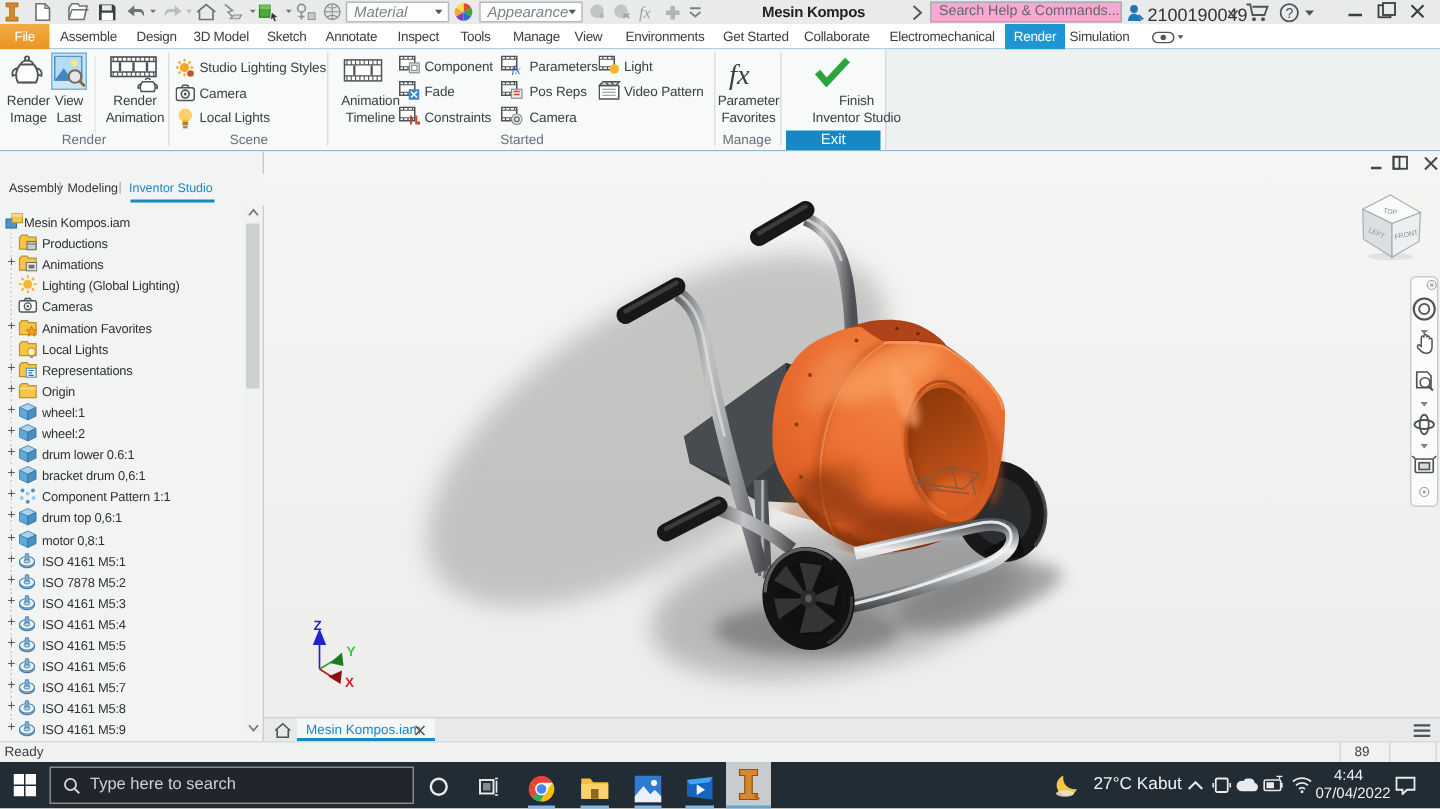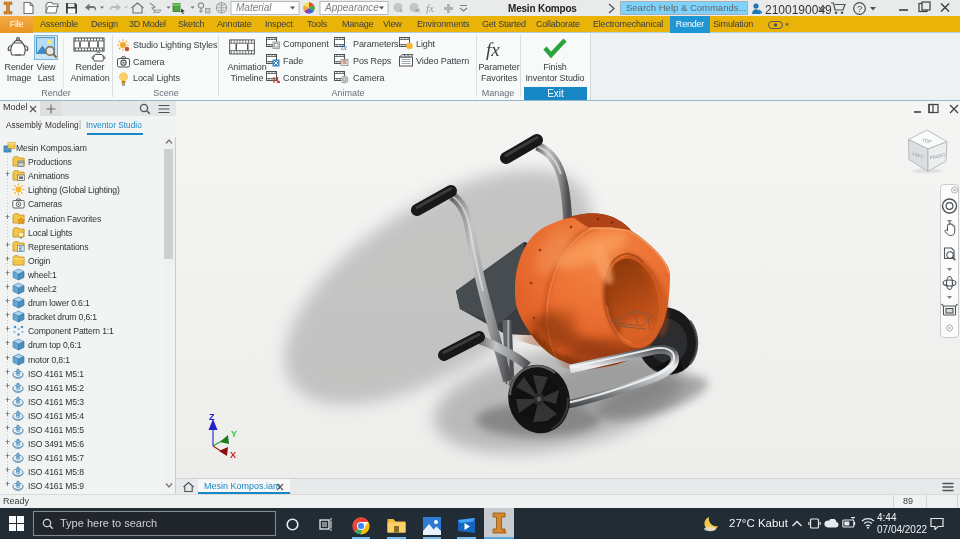--- a/index.html
+++ b/index.html
@@ -3,21 +3,21 @@
 <meta charset="utf-8">
 <style>
 *{margin:0;padding:0;box-sizing:border-box}
 html,body{width:960px;height:539px;overflow:hidden}
 body{font-family:"Liberation Sans",sans-serif;background:#fff;position:relative}
 .abs{position:absolute}
 #app{position:absolute;left:0;top:0;width:960px;height:539px;background:#e9eaea}
 
 #titlebar{position:absolute;left:0;top:0;width:960px;height:16px;background:#e9eaea;font-size:10px;color:#444}
 
-#tabrow{position:absolute;left:0;top:16px;width:960px;height:17px;background:#eab308;border-bottom:1px solid #b0cddb}
+#tabrow{position:absolute;left:0;top:16px;width:960px;height:17px;background:#ffffff;border-bottom:1px solid #b0cddb}
 .rtab{position:absolute;top:0;height:16px;font-size:9px;letter-spacing:-0.2px;color:#3a4144;line-height:17px;white-space:nowrap}
 #filetab{left:0;width:33px;text-align:center;background:linear-gradient(#f3ab45,#e99422);color:#fff;height:17px;line-height:17px}
 #rendertab{background:#1e96d4;color:#fff;text-align:center;height:17px;line-height:17px}
 
 #ribbon{position:absolute;left:0;top:33px;width:960px;height:68px;background:#eef1f2;border-bottom:1px solid #8fb9cc}
 #ribbongroups{position:absolute;left:0;top:0;width:591px;height:67px;background:#f8f9f9;border-right:1px solid #d5dadd}
 .gsep{position:absolute;top:2px;height:62px;width:1px;background:#d9dee0}
 .glabel{position:absolute;top:54px;height:13px;font-size:9px;color:#68707a;text-align:center;line-height:13px}
 .btext{position:absolute;font-size:9px;letter-spacing:-0.1px;color:#3a4144;text-align:center;line-height:10.5px;white-space:nowrap}
 .rowitem{position:absolute;font-size:9px;letter-spacing:-0.1px;color:#3a4144;line-height:13px;white-space:nowrap}
@@ -110,21 +110,21 @@
       <circle cx="414" cy="7.5" r="4.5" fill="#c3c6c8"></circle>
         <path d="M415.5 9 l4 3 m0-3 l-4 3" stroke="#9fa2a4" stroke-width="1.2"></path>
       <text x="426" y="12" font-size="11" font-style="italic" fill="#9aa0a3" font-family="Liberation Serif">fx</text>
       <path d="M444 7 h3 v-3 h3 v3 h3 v3 h-3 v3 h-3 v-3 h-3 z" fill="#b0b4b6"></path>
       <path d="M460 5.5 h7 M460 8 l3.5 3 3.5-3" stroke="#7d8285" stroke-width="1.2" fill="none"></path>
     </svg>
     <div class="abs" style="left:508px;top:2.5px;width:80px;font-size:10px;color:#222;font-weight:bold;letter-spacing:-0.2px">Mesin Kompos</div>
     <svg class="abs" style="left:606px;top:3px" width="14" height="11" viewBox="0 0 14 11">
         <path d="M3 1 l5 4.5 -5 4.5" fill="none" stroke="#555" stroke-width="1.3"></path>
       </svg>
-    <div class="abs" style="left:620px;top:1px;width:128px;height:14px;background:#7dd3fc;border:1px solid #a9adaf;font-size:9.5px;color:#666;line-height:12px;padding-left:5px">Search Help &amp; Commands...</div>
+    <div class="abs" style="left:620px;top:1px;width:128px;height:14px;background:#f9a8d4;border:1px solid #a9adaf;font-size:9.5px;color:#666;line-height:12px;padding-left:5px">Search Help &amp; Commands...</div>
     <svg class="abs" style="left:751px;top:2px" width="12" height="13" viewBox="0 0 12 13">
       <circle cx="5" cy="4" r="2.6" fill="#1d78b8"></circle>
         <path d="M1 12 c0-3.2 2-4.8 4-4.8 s4 1.6 4 4.8 z" fill="#1d78b8"></path>
       <path d="M8 8 l3 3 m-1.5 0.8 l-1.7-1.7" stroke="#1d78b8" stroke-width="1.4"></path>
     </svg>
     <div class="abs" style="left:765px;top:3px;font-size:12px;color:#333">2100190049</div>
     <svg class="abs" style="left:818px;top:6px" width="8" height="6">
         <path d="M1 1 l3 3.5 3-3.5" fill="none" stroke="#555" stroke-width="1.2"></path>
       </svg>
     <svg class="abs" style="left:830px;top:2px" width="16" height="13" viewBox="0 0 16 13">
@@ -294,33 +294,33 @@
           <path d="M0.5 2.5 h10 M0.5 7.5 h10 M3 0.5 v2 M6 0.5 v2 M9 0.5 v2 M3 7.5 v2 M6 7.5 v2 M9 7.5 v2" stroke="#4e5356" stroke-width="0.8"></path>
           <circle cx="10.5" cy="9" r="3.2" fill="#f7b731"></circle>
         </svg>
       <div class="rowitem" style="left:416px;top:5px">Light</div>
       <svg class="abs" style="left:399px;top:21px" width="16" height="13" viewBox="0 0 16 13">
           <rect x="0.5" y="3" width="13" height="9" fill="#fff" stroke="#4e5356"></rect>
           <path d="M0.5 3 l2.5-2.5 h11 l-2.5 2.5 z M5 1 l1.5 1.5 M8.5 1 l1.5 1.5" fill="#d8dadb" stroke="#4e5356" stroke-width="0.9"></path>
           <path d="M2.5 5.5 h9 M2.5 7.5 h9 M2.5 9.5 h9" stroke="#8b9093" stroke-width="0.8"></path>
         </svg>
       <div class="rowitem" style="left:416px;top:22px">Video Pattern</div>
-      <div class="glabel" style="left:312px;width:72px">Animate</div>
+      <div class="glabel" style="left:312px;width:72px">Started</div>
       
       <text></text>
       <svg class="abs" style="left:484px;top:5px" width="30" height="22" viewBox="0 0 30 22">
           <text x="2" y="18" font-size="19" font-style="italic" fill="#3a3f42" font-family="Liberation Serif">fx</text>
         </svg>
       <div class="btext" style="left:470px;top:29px;width:58px">Parameter<br>Favorites</div>
       <div class="glabel" style="left:462px;width:72px">Manage</div>
       
       <svg class="abs" style="left:543px;top:5px" width="24" height="20" viewBox="0 0 24 20">
           <path d="M2 10 l6 7 L22 2" fill="none" stroke="#2ca33c" stroke-width="4.5"></path>
         </svg>
-      <div class="btext" style="left:524px;top:29px;width:62px">Finish<br>Inventor Studio</div>
+      <div class="btext" style="left:540px;top:29px;width:62px">Finish<br>Inventor Studio</div>
       <div class="abs" style="left:524px;top:54px;width:63px;height:13px;background:#1787c6;color:#fff;font-size:10px;text-align:center;line-height:13px">Exit</div>
     </div>
   </div>
   <div id="main">
     <div id="viewport">
       <svg class="abs" style="left:0;top:0" width="784" height="377" viewBox="176 101 784 377">
         <defs>
           <filter id="b8" x="-40%" y="-40%" width="180%" height="180%">
               <feGaussianBlur stdDeviation="8"></feGaussianBlur>
             </filter>
@@ -542,38 +542,20 @@
         </g>
         <path d="M15 8 L19.5 19 L10.5 19 z" fill="#2222cc"></path>
         <path d="M30 24 L31 33 L22 31 z" fill="#1d7a1d"></path>
         <path d="M29 45 L30 36 L21 40 z" fill="#8a1111"></path>
         <text x="11" y="9" font-size="9" fill="#2222cc" font-family="Liberation Sans" font-weight="bold">Z</text>
         <text x="33" y="26" font-size="9" fill="#33cc33" font-family="Liberation Sans" font-weight="bold">Y</text>
         <text x="32" y="47" font-size="9" fill="#cc2222" font-family="Liberation Sans" font-weight="bold">X</text>
       </svg>
     </div>
     <div id="browser">
-      <div id="bheader">
-        <div class="abs" style="left:0;top:0;width:40px;height:15px;background:#f2f3f3"></div>
-        <div class="abs" style="left:3px;top:1px">Model</div>
-        <svg class="abs" style="left:29px;top:4px" width="8" height="8">
-            <path d="M1 1 l6 6 M7 1 l-6 6" stroke="#555" stroke-width="1.2"></path>
-          </svg>
-        <div class="abs" style="left:40px;top:0;width:22px;height:15px;background:#dddfe0"></div>
-        <svg class="abs" style="left:46px;top:3px" width="10" height="10">
-            <path d="M5 0.5 v9 M0.5 5 h9" stroke="#666" stroke-width="1.1"></path>
-          </svg>
-        <svg class="abs" style="left:139px;top:2px" width="12" height="12">
-            <circle cx="5" cy="5" r="3.6" fill="none" stroke="#4e5356" stroke-width="1.3"></circle>
-            <path d="M7.8 7.8 l3 3" stroke="#4e5356" stroke-width="1.5"></path>
-          </svg>
-        <svg class="abs" style="left:158px;top:3px" width="12" height="10">
-            <path d="M0.5 1.5 h11 M0.5 5 h11 M0.5 8.5 h11" stroke="#4e5356" stroke-width="1.2"></path>
-          </svg>
-      </div>
       <div id="btabs">
         <div class="abs" style="left:6px;top:4px">Assembly</div>
         <div class="abs" style="left:39px;top:3px;color:#9aa0a3">|</div>
         <div class="abs" style="left:45px;top:4px">Modeling</div>
         <div class="abs" style="left:79px;top:3px;color:#9aa0a3">|</div>
         <div class="abs" style="left:86px;top:4px;color:#1787c6">Inventor Studio</div>
         <div class="abs" style="left:87px;top:17px;width:56px;height:2px;background:#1787c6"></div>
       </div>
       <div id="btree">
         <div class="abs" style="left:7px;top:12px;width:1px;height:336px;background-image:repeating-linear-gradient(#c9cccd 0 1px,transparent 1px 3px)"></div>
@@ -732,21 +714,21 @@
             <span class="tlabel" style="left:28px">ISO 4161 M5:1</span>
           </div>
         <div class="trow" style="top:243.7px;width:176px">
             <div class="texp" style="left:3px">+</div>
             <span class="ticon" style="left:12px"><svg width="13" height="13" viewBox="0 0 13 13">
                 <ellipse cx="6" cy="8.2" rx="5" ry="3.2" fill="#dfeaf2" stroke="#4681ad" stroke-width="0.8"></ellipse>
                 <ellipse cx="6" cy="7.2" rx="5" ry="3.2" fill="#eef5fa" stroke="#4681ad" stroke-width="0.8"></ellipse>
                 <ellipse cx="6" cy="7.2" rx="2" ry="1.2" fill="#b9d4e8" stroke="#4681ad" stroke-width="0.6"></ellipse>
                 <path d="M5 2.2 h2 l0.4 4 h-2.8z" fill="#7fb2d8" stroke="#4681ad" stroke-width="0.6"></path>
               </svg></span>
-            <span class="tlabel" style="left:28px">ISO 4161 M5:2</span>
+            <span class="tlabel" style="left:28px">ISO 7878 M5:2</span>
           </div>
         <div class="trow" style="top:257.8px;width:176px">
             <div class="texp" style="left:3px">+</div>
             <span class="ticon" style="left:12px"><svg width="13" height="13" viewBox="0 0 13 13">
                 <ellipse cx="6" cy="8.2" rx="5" ry="3.2" fill="#dfeaf2" stroke="#4681ad" stroke-width="0.8"></ellipse>
                 <ellipse cx="6" cy="7.2" rx="5" ry="3.2" fill="#eef5fa" stroke="#4681ad" stroke-width="0.8"></ellipse>
                 <ellipse cx="6" cy="7.2" rx="2" ry="1.2" fill="#b9d4e8" stroke="#4681ad" stroke-width="0.6"></ellipse>
                 <path d="M5 2.2 h2 l0.4 4 h-2.8z" fill="#7fb2d8" stroke="#4681ad" stroke-width="0.6"></path>
               </svg></span>
             <span class="tlabel" style="left:28px">ISO 4161 M5:3</span>
@@ -772,21 +754,21 @@
             <span class="tlabel" style="left:28px">ISO 4161 M5:5</span>
           </div>
         <div class="trow" style="top:300.1px;width:176px">
             <div class="texp" style="left:3px">+</div>
             <span class="ticon" style="left:12px"><svg width="13" height="13" viewBox="0 0 13 13">
                 <ellipse cx="6" cy="8.2" rx="5" ry="3.2" fill="#dfeaf2" stroke="#4681ad" stroke-width="0.8"></ellipse>
                 <ellipse cx="6" cy="7.2" rx="5" ry="3.2" fill="#eef5fa" stroke="#4681ad" stroke-width="0.8"></ellipse>
                 <ellipse cx="6" cy="7.2" rx="2" ry="1.2" fill="#b9d4e8" stroke="#4681ad" stroke-width="0.6"></ellipse>
                 <path d="M5 2.2 h2 l0.4 4 h-2.8z" fill="#7fb2d8" stroke="#4681ad" stroke-width="0.6"></path>
               </svg></span>
-            <span class="tlabel" style="left:28px">ISO 3491 M5:6</span>
+            <span class="tlabel" style="left:28px">ISO 4161 M5:6</span>
           </div>
         <div class="trow" style="top:314.2px;width:176px">
             <div class="texp" style="left:3px">+</div>
             <span class="ticon" style="left:12px"><svg width="13" height="13" viewBox="0 0 13 13">
                 <ellipse cx="6" cy="8.2" rx="5" ry="3.2" fill="#dfeaf2" stroke="#4681ad" stroke-width="0.8"></ellipse>
                 <ellipse cx="6" cy="7.2" rx="5" ry="3.2" fill="#eef5fa" stroke="#4681ad" stroke-width="0.8"></ellipse>
                 <ellipse cx="6" cy="7.2" rx="2" ry="1.2" fill="#b9d4e8" stroke="#4681ad" stroke-width="0.6"></ellipse>
                 <path d="M5 2.2 h2 l0.4 4 h-2.8z" fill="#7fb2d8" stroke="#4681ad" stroke-width="0.6"></path>
               </svg></span>
             <span class="tlabel" style="left:28px">ISO 4161 M5:7</span>
@@ -921,18 +903,18 @@
         <path d="M9 0.5 l4 0 m-2-0 l0 2" stroke="#e8eaeb" stroke-width="1"></path>
       </svg>
     <svg class="abs" style="left:861px;top:9px" width="14" height="12" viewBox="0 0 14 12">
         <g fill="none" stroke="#e8eaeb">
           <path d="M1 4 a9 9 0 0 1 12 0" stroke-width="1.2"></path>
           <path d="M3 6.5 a6 6 0 0 1 8 0" stroke-width="1.2"></path>
           <path d="M5 9 a3 3 0 0 1 4 0" stroke-width="1.2"></path>
         </g>
         <circle cx="7" cy="10.8" r="1" fill="#e8eaeb"></circle>
       </svg>
-    <div class="abs" style="left:877px;top:4px;width:44px;font-size:10px;color:#f2f3f4;line-height:11.5px">4:44<br>07/04/2022</div>
+    <div class="abs" style="left:877px;top:4px;width:44px;text-align:center;font-size:10px;color:#f2f3f4;line-height:11.5px">4:44<br>07/04/2022</div>
     <svg class="abs" style="left:930px;top:9px" width="14" height="13" viewBox="0 0 14 13">
         <path d="M1 1.5 h12 v8 h-5 l-3 3 v-3 h-4z" fill="none" stroke="#e8eaeb" stroke-width="1.2"></path>
       </svg>
   </div>
 </div>
 
 </body></html>

